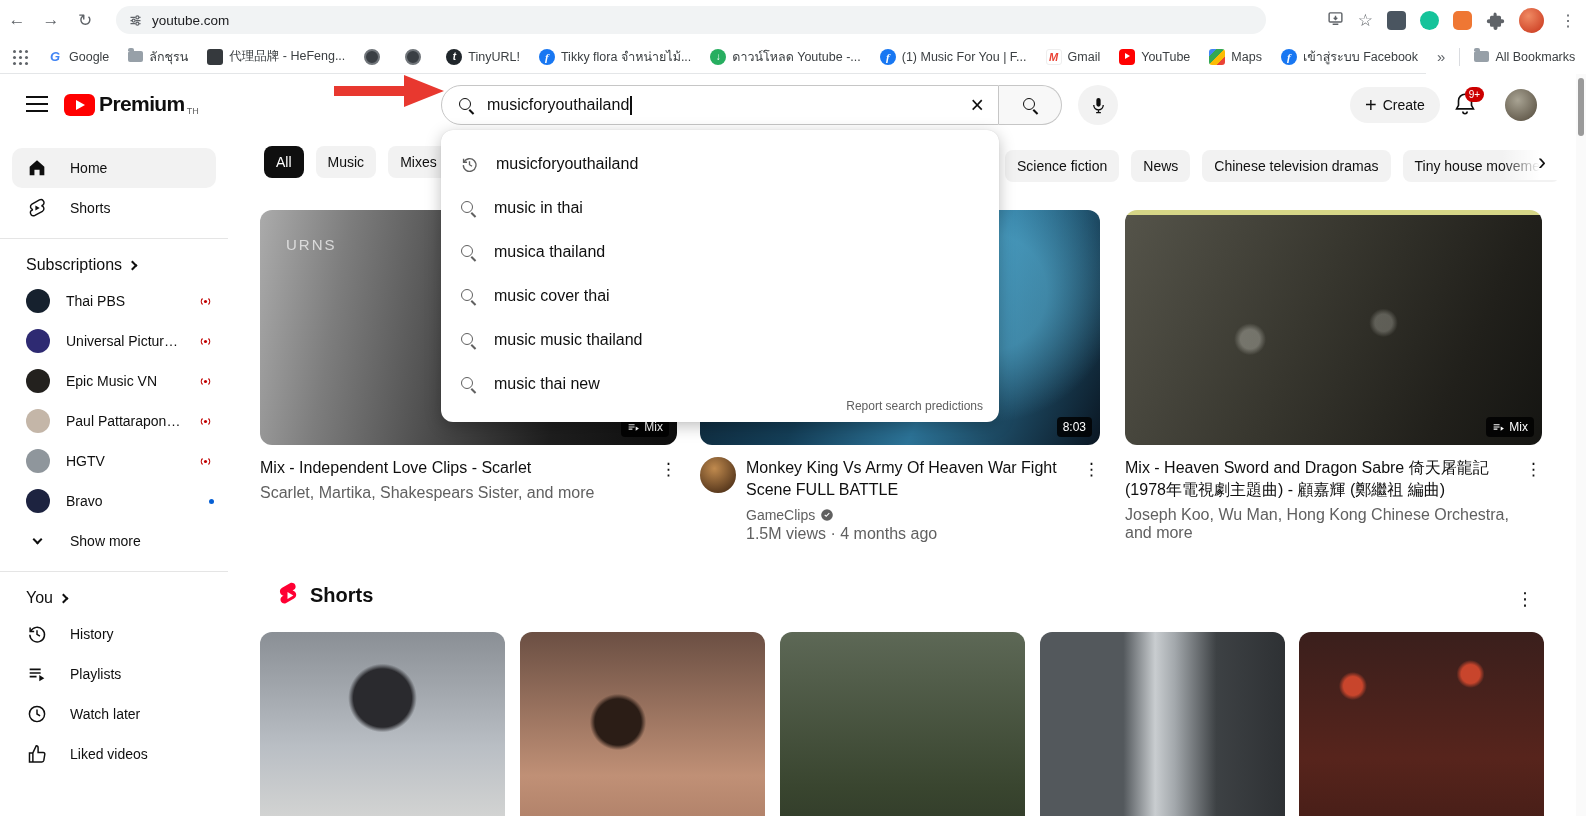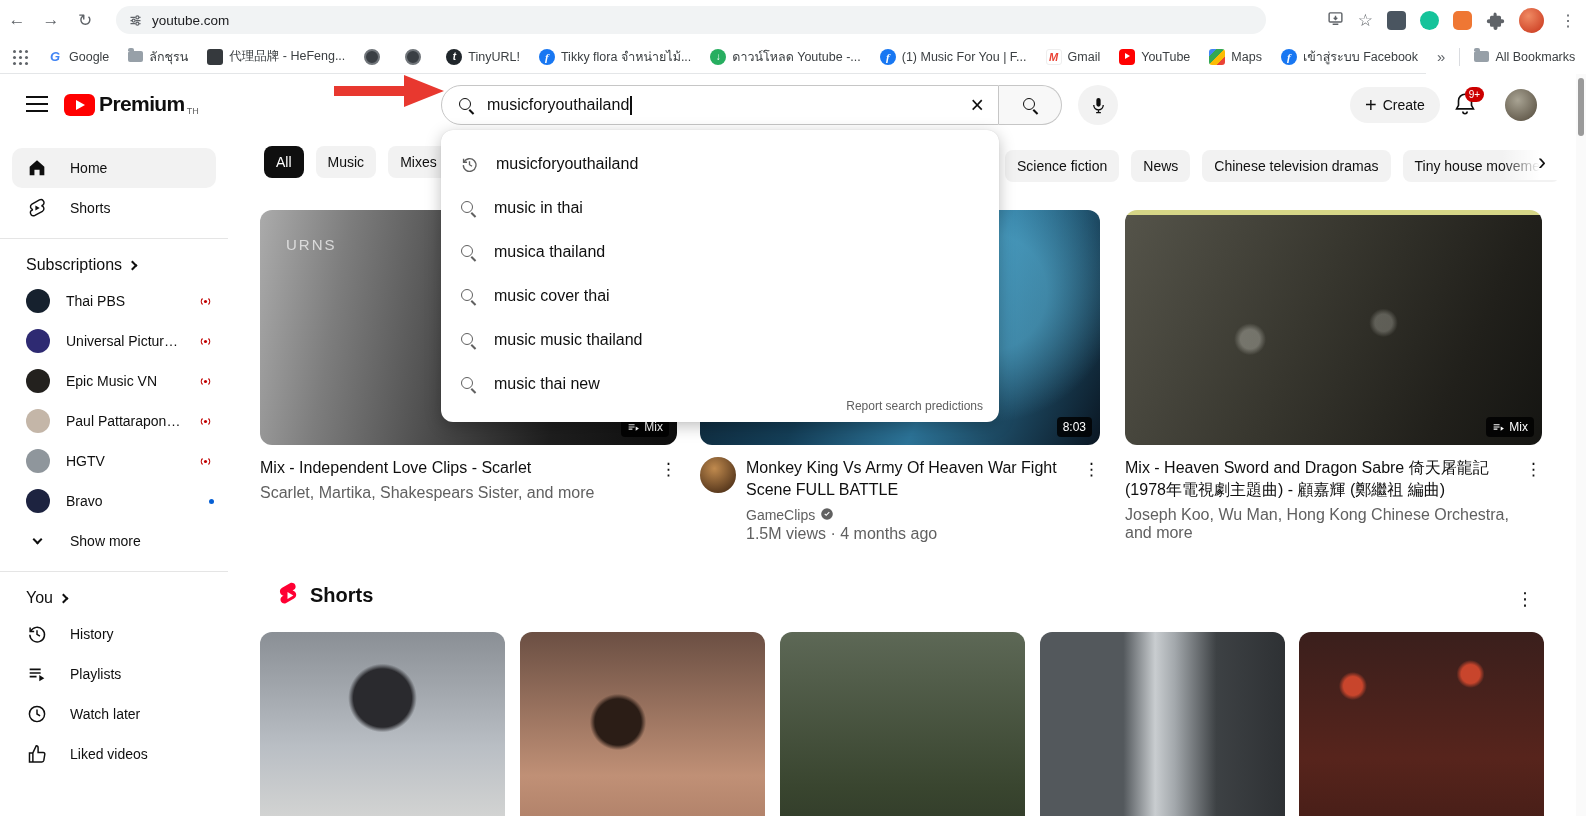--- a/index.html
+++ b/index.html
@@ -110,21 +110,21 @@
   .t1 .thumb-text{position:absolute;left:26px;top:26px;color:#e8e8e8;font-size:15px;letter-spacing:2px;opacity:.85}
   .t2{background:radial-gradient(circle at 72% 35%,rgba(90,180,215,.55) 0 18%,rgba(0,0,0,0) 40%),linear-gradient(115deg,#0c1d2b 0%,#143e57 38%,#2c7397 62%,#0a1622 100%)}
   .t3{background:linear-gradient(#d6d687,#d6d687) top/100% 5px no-repeat,radial-gradient(circle at 30% 55%,rgba(220,220,210,.35) 0 3%,rgba(0,0,0,0) 5%),radial-gradient(circle at 62% 48%,rgba(210,210,200,.3) 0 3%,rgba(0,0,0,0) 5%),linear-gradient(115deg,#55544a 0%,#37362e 45%,#21201b 78%,#151512 100%)}
   .badge{position:absolute;right:8px;bottom:8px;background:rgba(0,0,0,.82);color:#fff;font-size:12px;font-weight:500;padding:3px 6px;border-radius:4px;display:flex;align-items:center;gap:4px}
   .badge svg{width:13px;height:13px}
   .vrow{display:flex;margin-top:12px;gap:10px}
   .chavatar{width:36px;height:36px;border-radius:50%;background:radial-gradient(circle at 40% 32%,#c08a4e,#5a3a1e 75%);flex:0 0 auto;cursor:pointer}
   .vtext{flex:1;min-width:0}
   .vtitle{font-size:16px;font-weight:500;color:#0f0f0f;line-height:22px;cursor:pointer}
   .vby{font-size:16px;color:#606060;margin-top:5px;cursor:pointer}
-  .vchan{font-size:14px;color:#606060;margin-top:6px;display:flex;align-items:flex-start;gap:5px;cursor:pointer}
+  .vchan{font-size:14px;color:#606060;margin-top:6px;display:flex;align-items:center;gap:5px;cursor:pointer}
   .vchan svg{width:14px;height:14px}
   .vkebab{font-size:17px;color:#0f0f0f;cursor:pointer;flex:0 0 auto;padding-top:2px}
 
   
   .sugg{position:absolute;left:441px;top:130px;width:558px;height:292px;background:#fff;border-radius:12px;box-shadow:0 4px 16px rgba(0,0,0,.25),0 0 1px rgba(0,0,0,.15);z-index:50;padding-top:12px}
   .sugg-item{display:flex;align-items:center;gap:17px;height:44px;padding:0 16px 0 19px;font-size:16px;font-weight:500;color:#0f0f0f;cursor:pointer}
   .sugg-item svg{width:19px;height:19px;flex:0 0 auto}
   .sugg-footer{position:absolute;right:16px;bottom:9px;font-size:12px;color:#606060;cursor:pointer}
 
   

